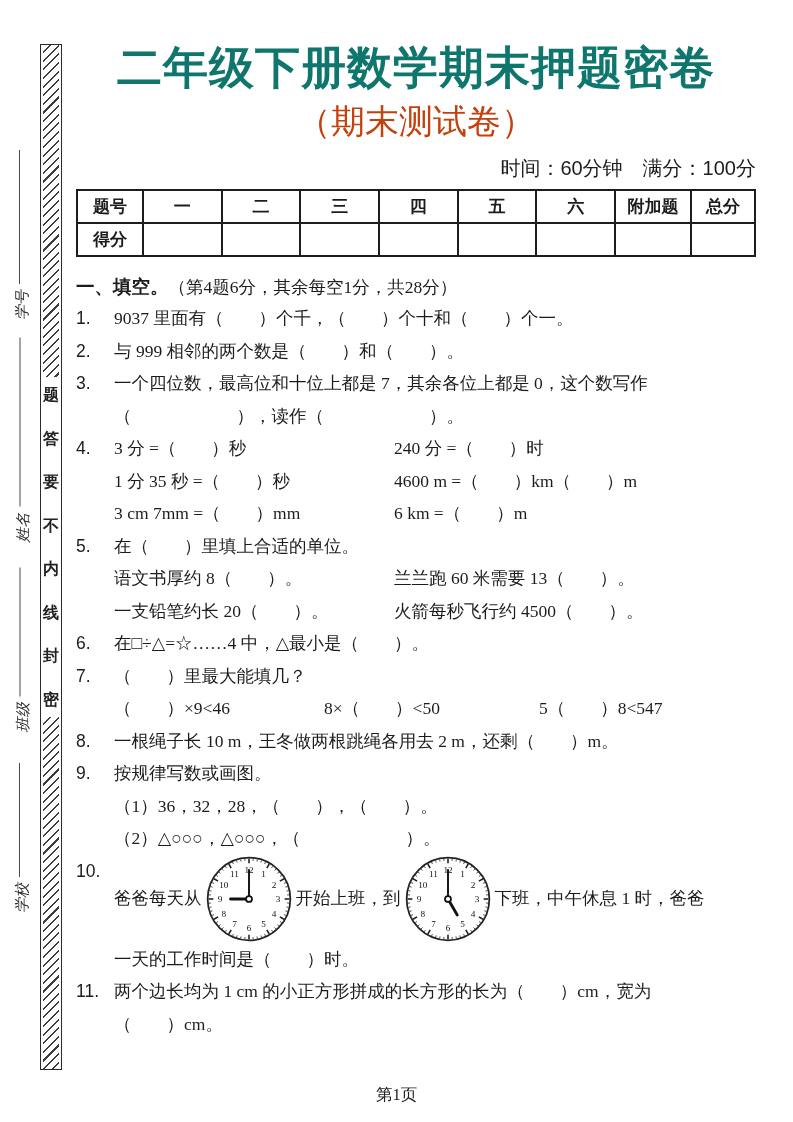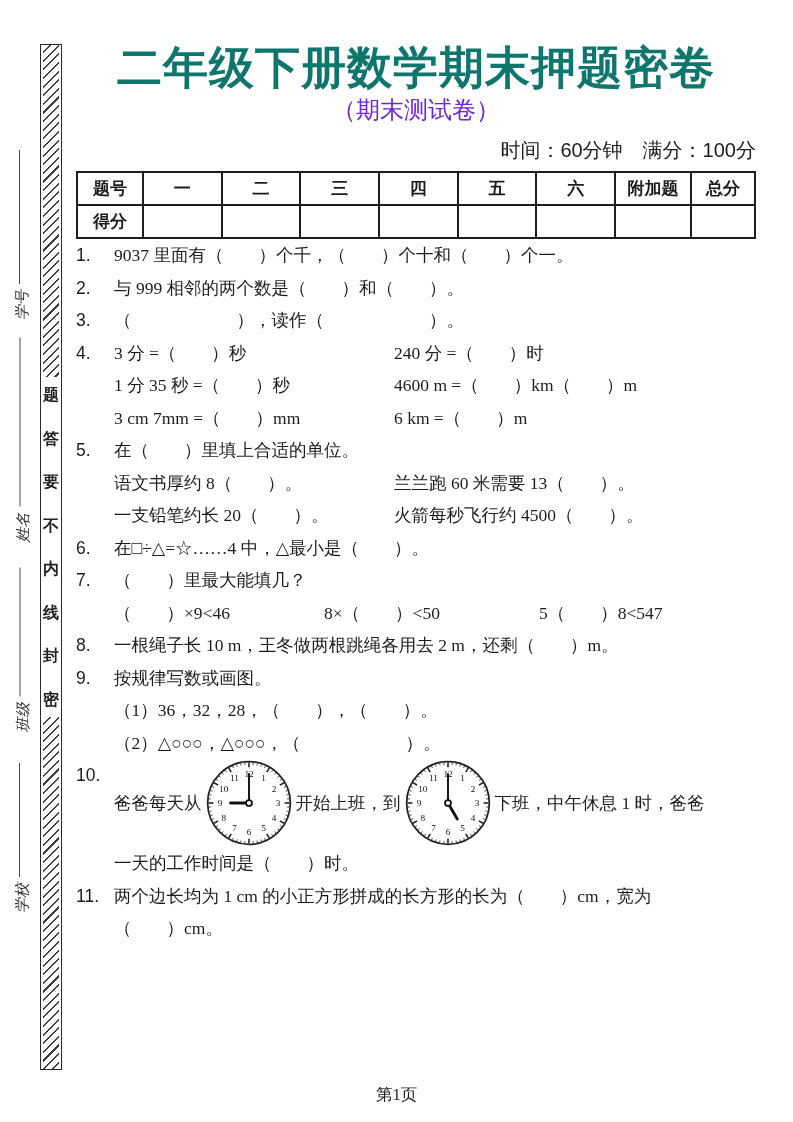--- a/index.html
+++ b/index.html
@@ -32,21 +32,21 @@
     position:absolute; top:340px; height:326px; left:0; right:0;
     display:flex; flex-direction:column; justify-content:space-between; align-items:center;
     font-size:16px; font-weight:bold; color:#222;
   }
   
   .main { position:absolute; left:76px; top:0; width:680px; }
   .title {
     margin-top:40px; text-align:center; font-size:45px; font-weight:bold;
     letter-spacing:1px; line-height:1.25; color:#0f766e;
   }
-  .subtitle { text-align:center; font-size:24px; line-height:1.2; color:#6d28d9; }
+  .subtitle { text-align:center; font-size:34px; margin-top:6px; line-height:1.2; color:#c2410c; }
   .meta { text-align:right; font-size:20px; margin-top:12px; font-family:"Liberation Sans",sans-serif; }
   table.score { width:100%; border-collapse:collapse; margin-top:7px; table-layout:fixed; }
   table.score td {
     border:2px solid #1d1d1d; height:31px; text-align:center;
     font-family:"Liberation Sans",sans-serif; font-weight:bold; font-size:17px; padding:0;
   }
   td.w-corner { width:64px;margin-left:38px; } td.w-extra { width:74px; } td.w-total { width:62px; }
   .section-head { margin-top:15px; font-size:18.5px; line-height:30px; }
   .section-head .sec-title { font-family:"Liberation Sans",sans-serif; font-weight:bold; }
   .section-head .sec-note { font-size:17.5px; }
@@ -122,38 +122,42 @@
       <td></td>
       <td></td>
       <td></td>
       <td></td>
       <td></td>
       <td></td>
     </tr>
   </tbody>
     </table>
 
+  <div class="section-head">
+    <span class="sec-title">一、填空。</span><span class="sec-note">（第4题6分，其余每空1分，共28分）</span>
+  </div>
 
   <div class="q">
     <span class="q-num">1.</span>
     <div class="q-body">
         <div>9037 里面有（　　）个千，（　　）个十和（　　）个一。</div>
       </div>
   </div>
 
   <div class="q">
     <span class="q-num">2.</span>
     <div class="q-body">
         <div>与 999 相邻的两个数是（　　）和（　　）。</div>
       </div>
   </div>
 
   <div class="q">
     <span class="q-num">3.</span>
     <div class="q-body">
+      <div>一个四位数，最高位和十位上都是 7，其余各位上都是 0，这个数写作</div>
       <div>（　　　　　　），读作（　　　　　　）。</div>
     </div>
   </div>
 
   <div class="q">
     <span class="q-num">4.</span>
     <div class="q-body">
       <div class="cols">
           <span class="c1">3 分 =（　　）秒</span>
           <span>240 分 =（　　）时</span>

